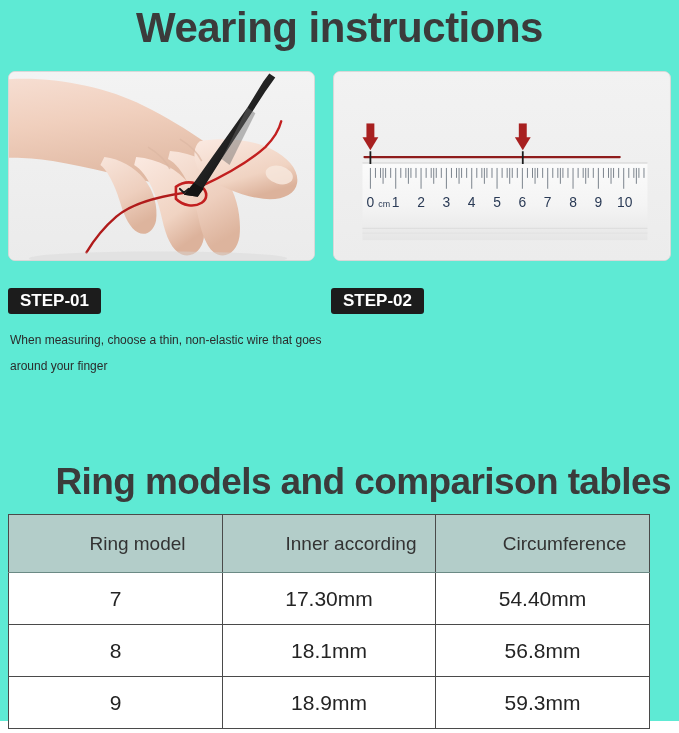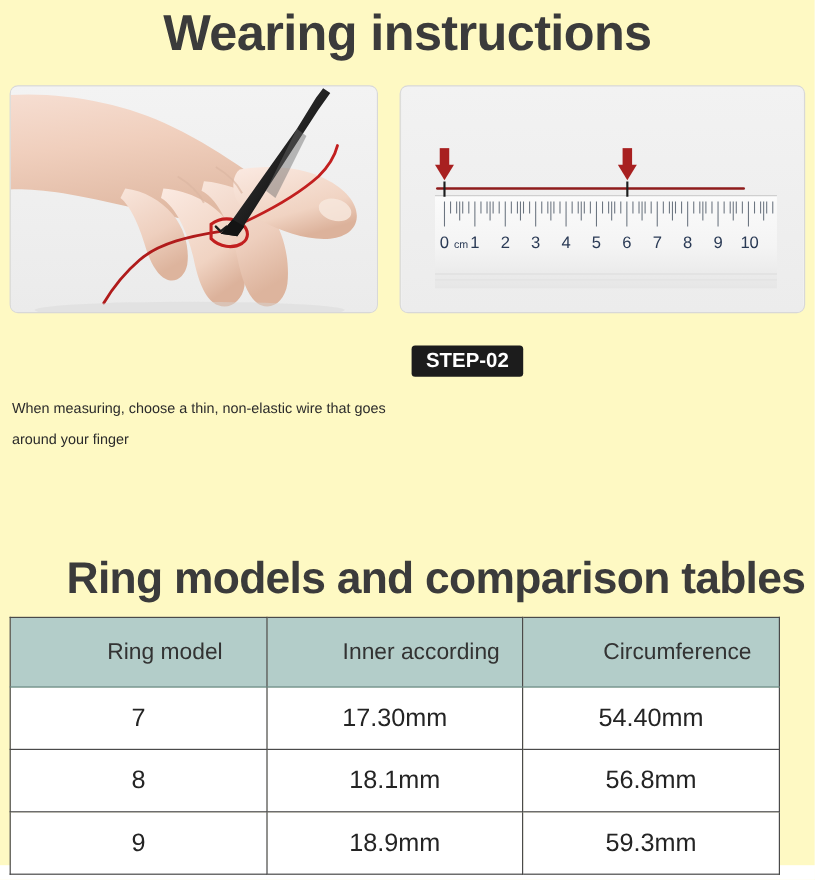--- a/index.html
+++ b/index.html
@@ -2,21 +2,21 @@
 <html><head>
 <meta charset="utf-8">
 <style>
   * { margin:0; padding:0; box-sizing:border-box; }
   html,body{
     width:679px; height:733px;
     background:#ffffff;
     font-family:"Liberation Sans","DejaVu Sans",sans-serif;
     overflow:hidden;
   }
-  .page{ position:relative; width:679px; height:721px; background:#fef9c3; }
+  .page{ position:relative; width:679px; height:721px; background:#5eead4; }
 
   
   .main-title{
     position:absolute; left:0; top:2px; width:679px;
     text-align:center;
     font-size:42px; font-weight:bold; letter-spacing:-0.5px;
     color:#3b3b3b; line-height:52px;
     white-space:nowrap;
   }
 
@@ -36,21 +36,21 @@
 
   
   .step-badge{
     position:absolute; top:288px; height:26px;
     background:#1c1c1c; border-radius:3px;
     color:#ffffff; font-size:17px; font-weight:bold;
     line-height:26px; padding:0 12px;
     white-space:nowrap;
   }
   #badge-1{ left:8px; }
-  #badge-2{ left:343px; }
+  #badge-2{ left:331px; }
 
   
   .step-text{
     position:absolute; top:327px;
     font-size:12px; line-height:26px; color:#2b2b2b;
   }
   #text-1{ left:10px; width:316px; }
   #text-2{ left:338px; width:334px; }
 
   
@@ -290,20 +290,21 @@
         <text x="189.6" y="136">6</text>
         <text x="215.2" y="136">7</text>
         <text x="240.8" y="136">8</text>
         <text x="266.4" y="136">9</text>
         <text x="293" y="136">10</text>
       </g>
       <text x="44" y="136" fill="#2a3a55" font-family="Liberation Sans, sans-serif" font-size="9" text-anchor="start">cm</text>
     </svg>
   </div>
 
+  <div class="step-badge" id="badge-1">STEP-01</div>
   <div class="step-badge" id="badge-2">STEP-02</div>
 
   <div class="step-text" id="text-1">When measuring, choose a thin, non-elastic wire that goes around your finger</div>
 
   <div class="section-title">Ring models and comparison tables</div>
 
   <table class="ring-table">
     <colgroup>
         <col class="c1">
         <col class="c2">

